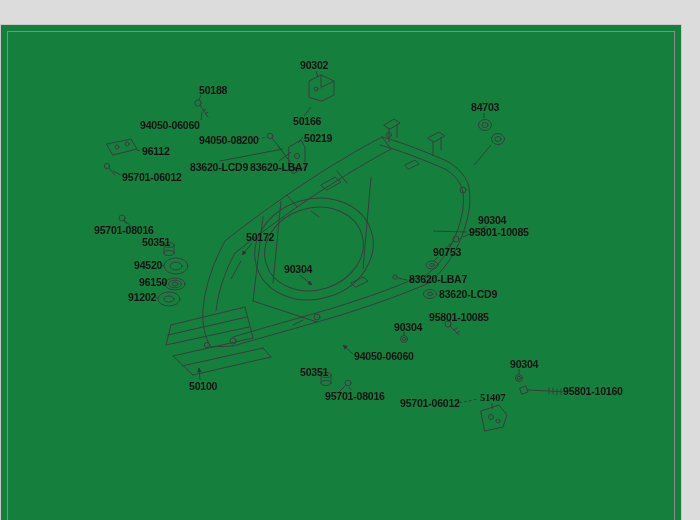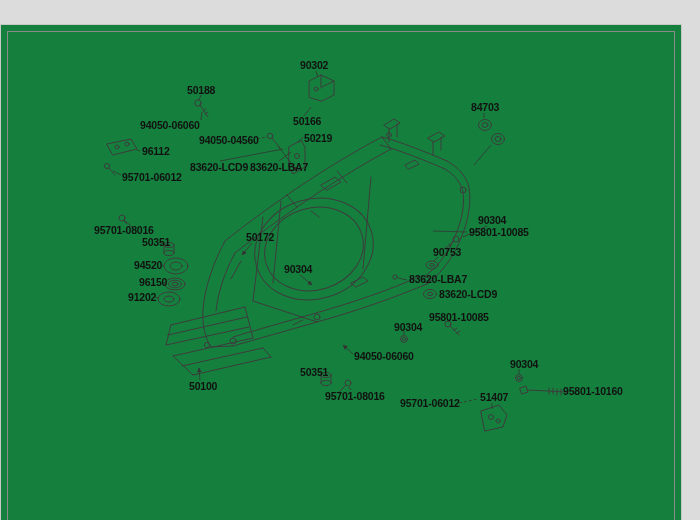--- a/index.html
+++ b/index.html
@@ -235,23 +235,23 @@
       <path d="M199,355 L198,343" marker-end="url(#arr)"></path>
       <path d="M350,365 L348,362"></path>
       <path d="M518,344 L518,349"></path>
       <path d="M458,378 L477,374" stroke-dasharray="3,2"></path>
       <path d="M491,378 L491,384"></path>
     </g>
   </svg>
 
   <div id="labels-layer">
       <div class="part-label" style="left: 299px; top: 35px;">90302</div>
-      <div class="part-label" style="left: 186px; top: 60px;">50188</div>
+      <div class="part-label" style="left: 198px; top: 60px;">50188</div>
       <div class="part-label" style="left: 139px; top: 95px;">94050-06060</div>
-      <div class="part-label" style="left: 198px; top: 110px;">94050-04560</div>
+      <div class="part-label" style="left: 198px; top: 110px;">94050-08200</div>
       <div class="part-label" style="left: 292px; top: 91px;">50166</div>
       <div class="part-label" style="left: 303px; top: 108px;">50219</div>
       <div class="part-label" style="left: 141px; top: 121px;">96112</div>
       <div class="part-label" style="left: 121px; top: 147px;">95701-06012</div>
       <div class="part-label" style="left: 189px; top: 137px;">83620-LCD9</div>
       <div class="part-label" style="left: 249px; top: 137px;">83620-LBA7</div>
       <div class="part-label" style="left: 470px; top: 77px; text-align: center;">84703</div>
       <div class="part-label" style="left: 93px; top: 200px;">95701-08016</div>
       <div class="part-label" style="left: 141px; top: 212px;">50351</div>
       <div class="part-label" style="left: 245px; top: 207px;">50172</div>
@@ -265,16 +265,16 @@
       <div class="part-label" style="left: 408px; top: 249px;">83620-LBA7</div>
       <div class="part-label" style="left: 438px; top: 264px;">83620-LCD9</div>
       <div class="part-label" style="left: 428px; top: 287px;">95801-10085</div>
       <div class="part-label" style="left: 393px; top: 297px;">90304</div>
       <div class="part-label" style="left: 353px; top: 326px;">94050-06060</div>
       <div class="part-label" style="left: 299px; top: 342px;">50351</div>
       <div class="part-label" style="left: 188px; top: 356px; text-align: center;">50100</div>
       <div class="part-label" style="left: 324px; top: 366px;">95701-08016</div>
       <div class="part-label" style="left: 509px; top: 334px;">90304</div>
       <div class="part-label" style="left: 399px; top: 373px;">95701-06012</div>
-      <div class="part-label" style="left: 479px; top: 367px;">51407</div>
+      <div class="part-label" style="left: 479px; top: 367px; font-family: Liberation Serif, serif;">51407</div>
       <div class="part-label" style="left: 562px; top: 361px;">95801-10160</div>
     </div>
 </div>
 
 </body></html>

